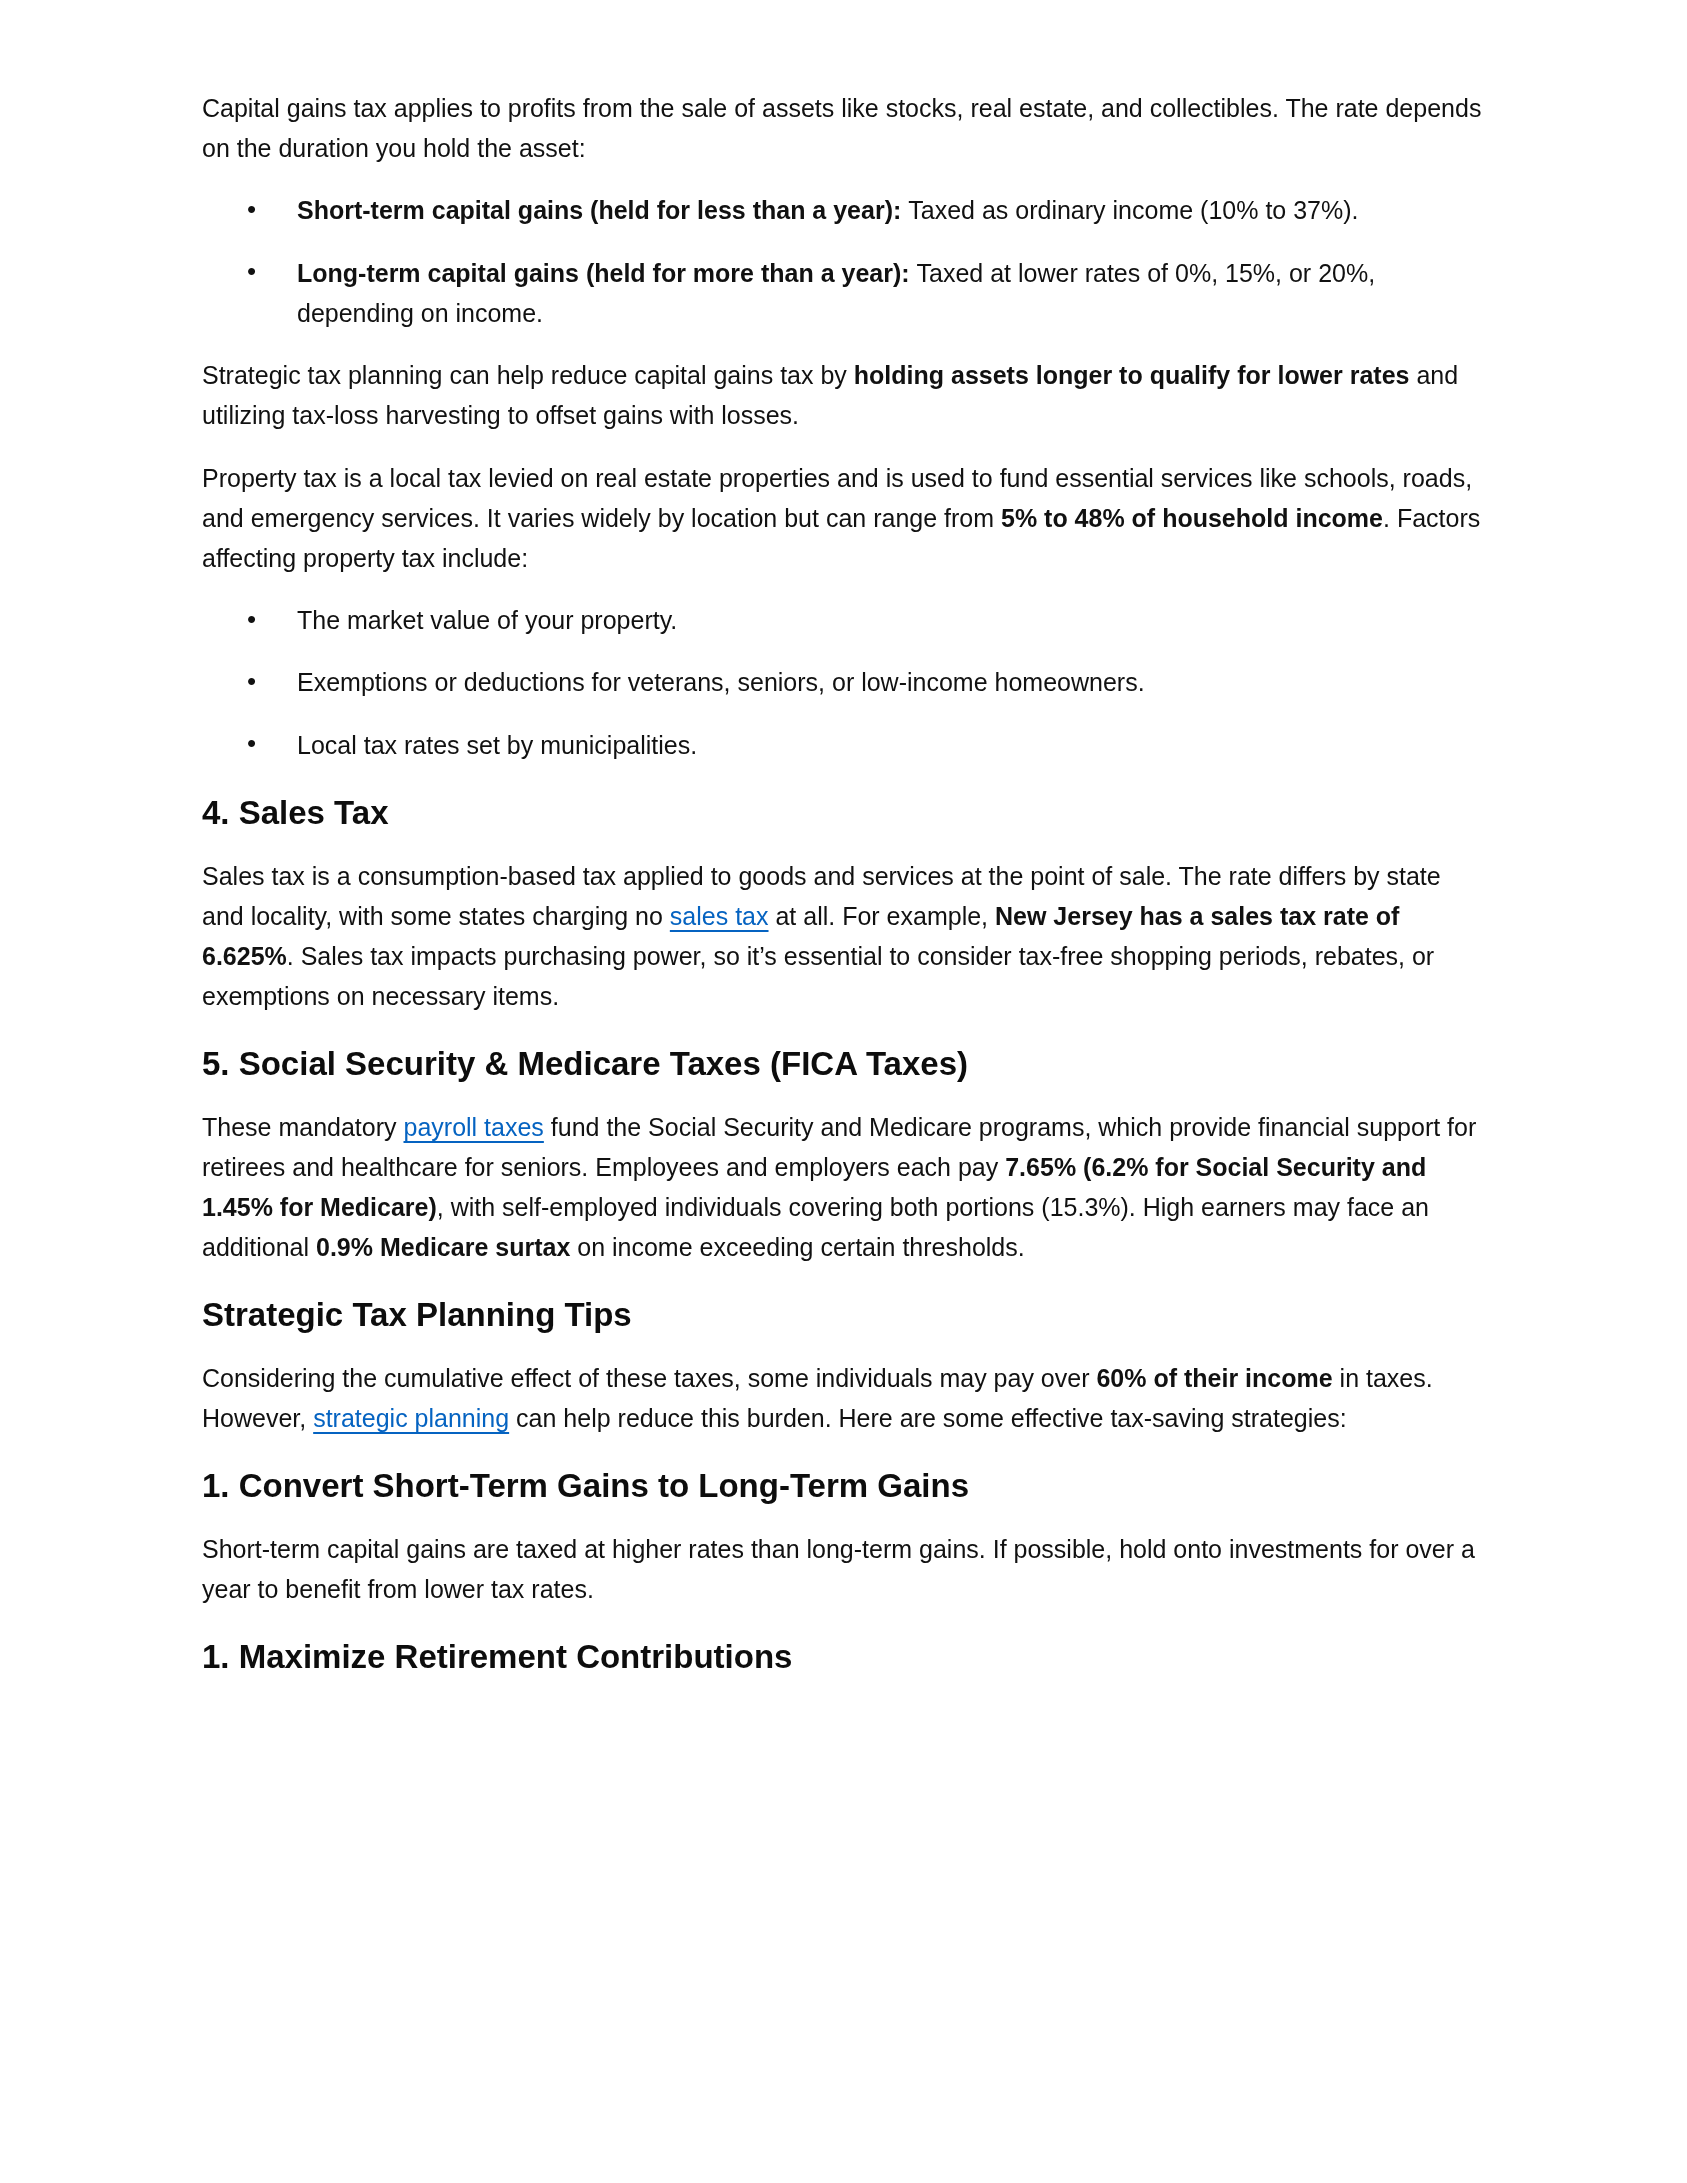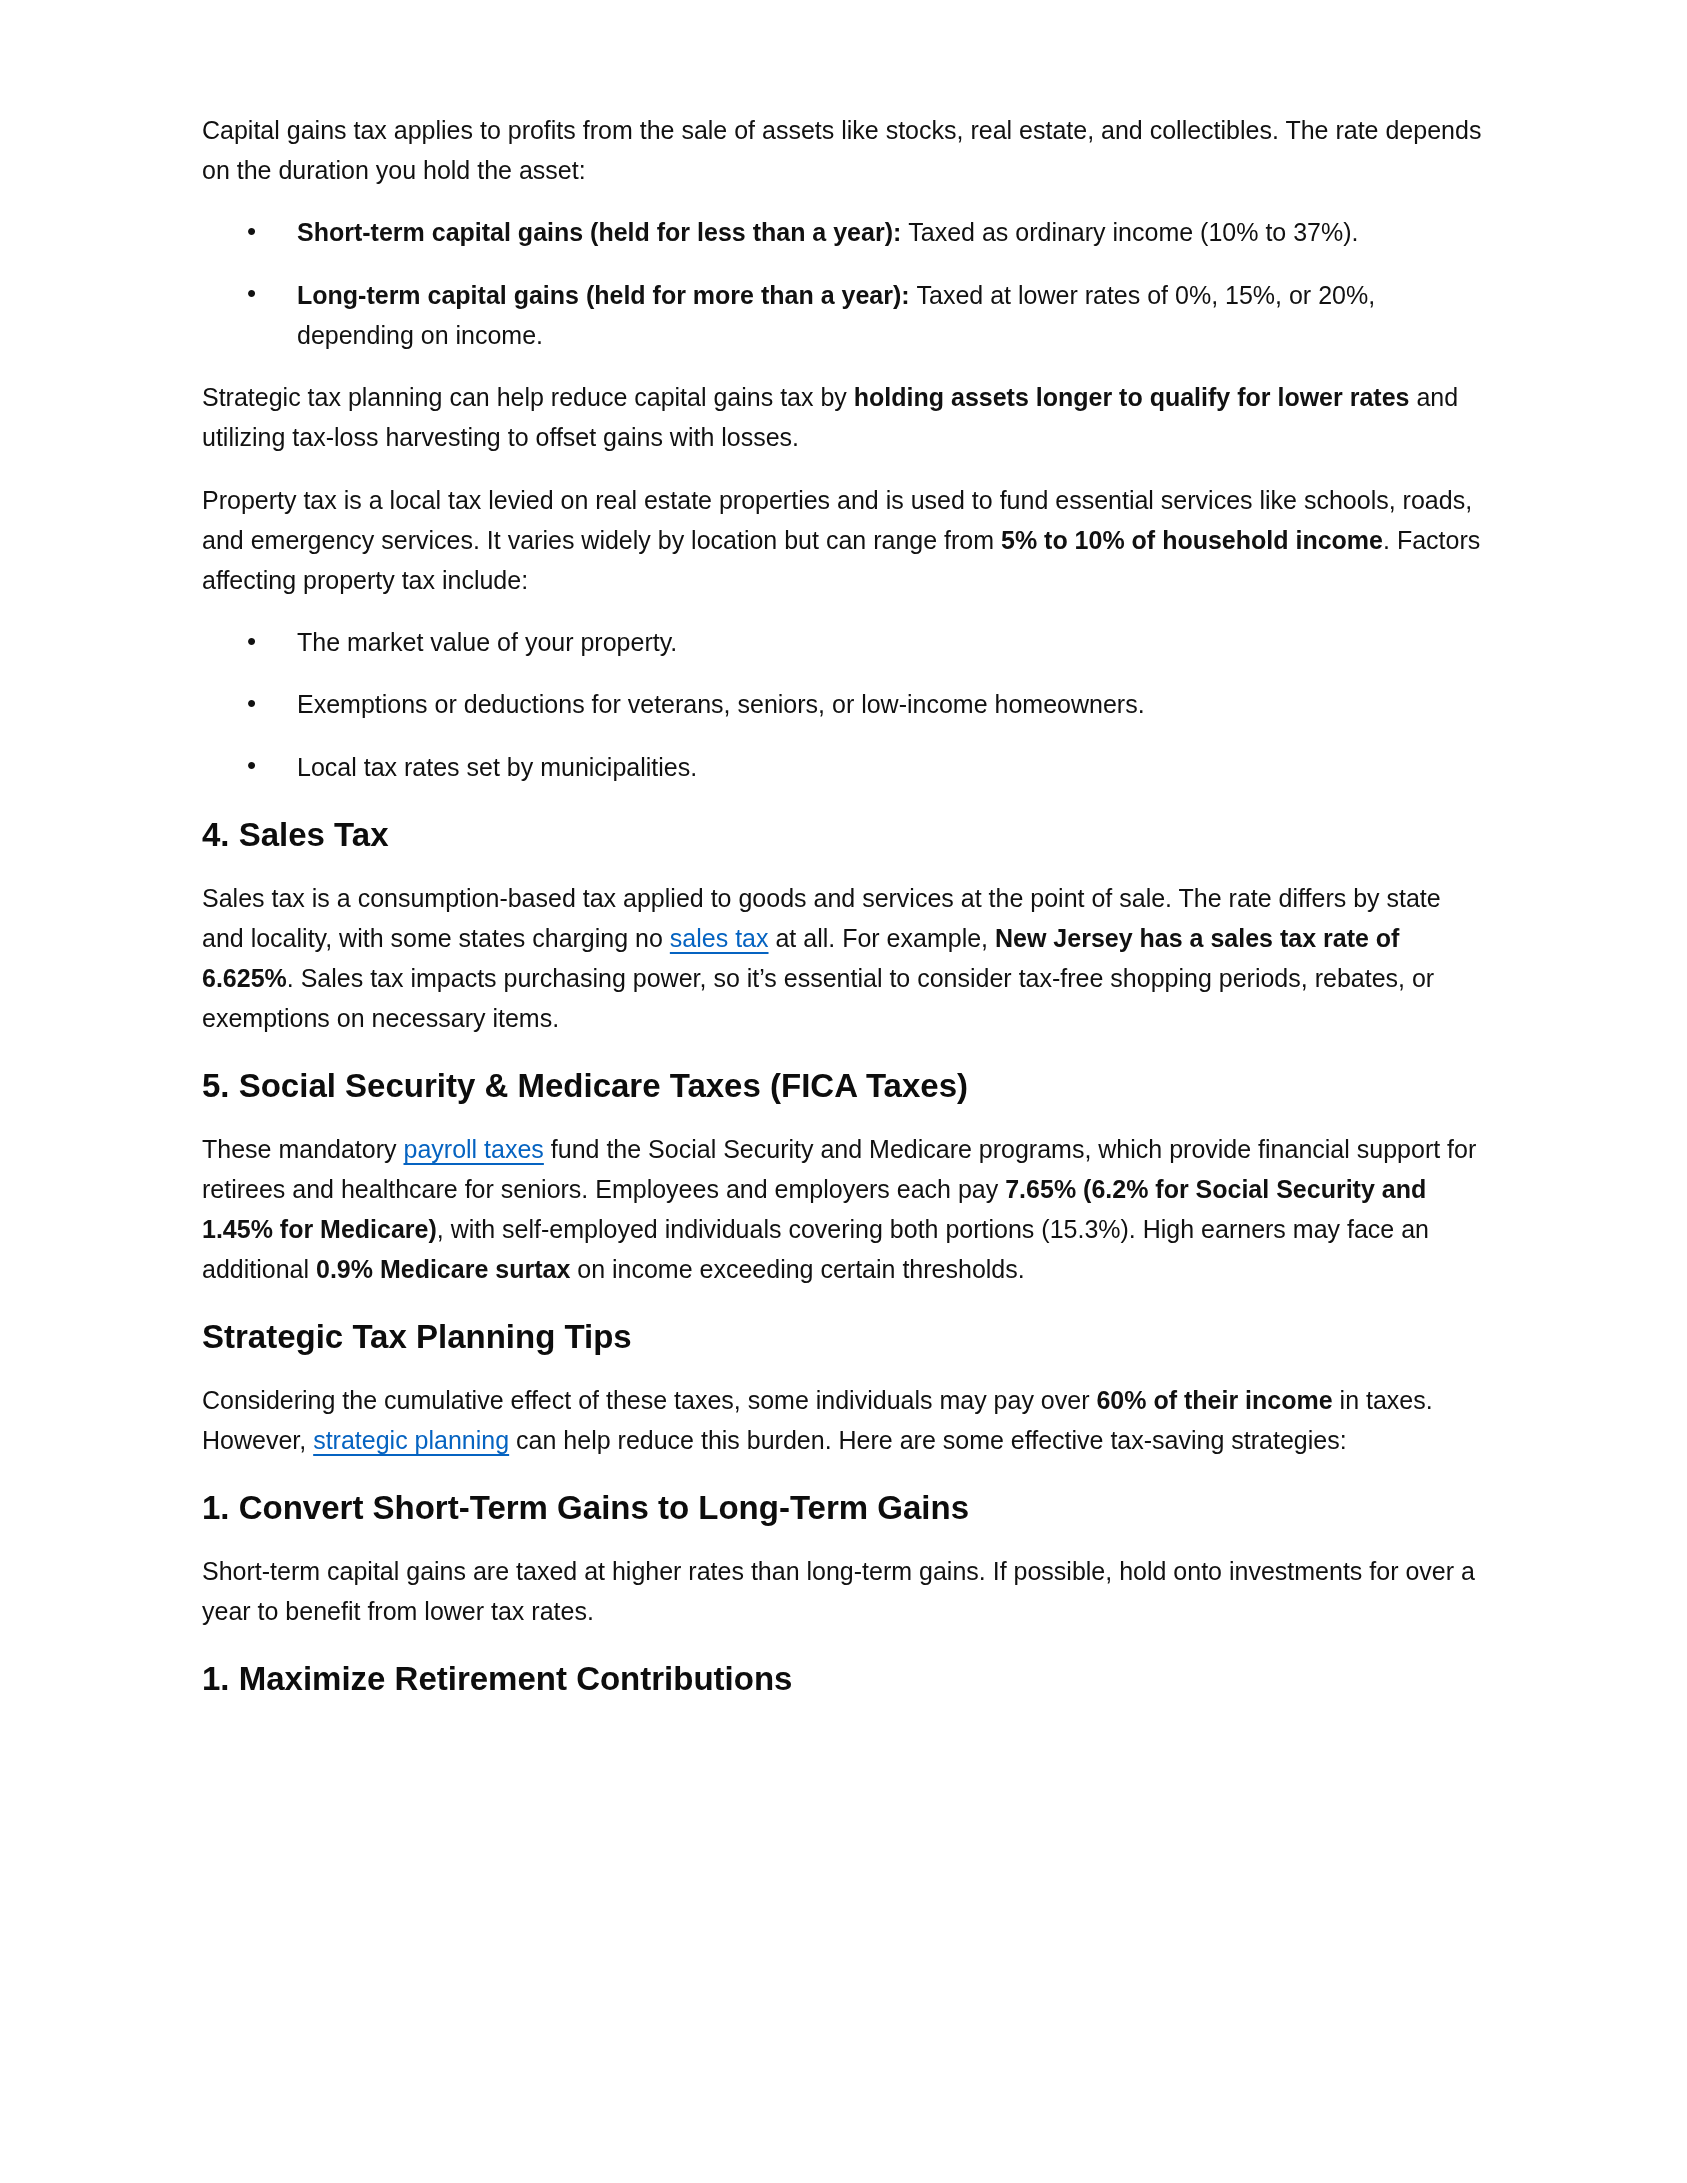--- a/index.html
+++ b/index.html
@@ -8,21 +8,21 @@
     height: 2183px;
     background: #ffffff;
     font-family: "Liberation Sans", sans-serif;
     color: #111111;
     overflow: hidden;
   }
   .page {
     box-sizing: border-box;
     width: 1687px;
     height: 2183px;
-    padding: 110px 202px 79px 202px;
+    padding: 88px 202px 79px 202px;
     background: #ffffff;
   }
   p.body-par {
     font-size: 25px;
     line-height: 40px;
     margin: 0 0 22.4px 0;
   }
   h2.sec-heading {
     font-size: 33px;
     line-height: 47px;
@@ -66,21 +66,21 @@
   <p class="body-par"><span>Capital gains tax applies to profits from the sale of assets like stocks, real estate, and collectibles. The rate depends on the duration you hold the asset:</span></p>
 
   <ul class="doc-list">
     <li><span class="bold">Short-term capital gains (held for less than a year): </span><span>Taxed as ordinary income (10% to 37%).</span></li>
     <li><span class="bold">Long-term capital gains (held for more than a year): </span><span>Taxed at lower rates of 0%, 15%, or 20%, depending on income.</span></li>
   </ul>
 
   <p class="body-par"><span>Strategic tax planning can help reduce capital gains tax by </span><span class="bold">holding assets longer to qualify for lower rates</span><span> and utilizing tax-loss harvesting to offset gains with losses.</span></p>
 
 
-  <p class="body-par"><span>Property tax is a local tax levied on real estate properties and is used to fund essential services like schools, roads, and emergency services. It varies widely by location but can range from </span><span class="bold">5% to 10% of household income</span><span>. Factors affecting property tax include:</span></p>
+  <p class="body-par"><span>Property tax is a local tax levied on real estate properties and is used to fund essential services like schools, roads, and emergency services. It varies widely by location but can range from </span><span class="bold">5% to 48% of household income</span><span>. Factors affecting property tax include:</span></p>
 
   <ul class="doc-list">
     <li><span>The market value of your property.</span></li>
     <li><span>Exemptions or deductions for veterans, seniors, or low-income homeowners.</span></li>
     <li><span>Local tax rates set by municipalities.</span></li>
   </ul>
 
   <h2 class="sec-heading">4. Sales Tax</h2>
 
   <p class="body-par"><span>Sales tax is a consumption-based tax applied to goods and services at the point of sale. The rate differs by state and locality, with some states charging no </span><a class="doc-link" href="#">sales tax</a><span> at all. For example, </span><span class="bold">New Jersey has a sales tax rate of 6.625%</span><span>. Sales tax impacts purchasing power, so it’s essential to consider tax-free shopping periods, rebates, or exemptions on necessary items.</span></p>

